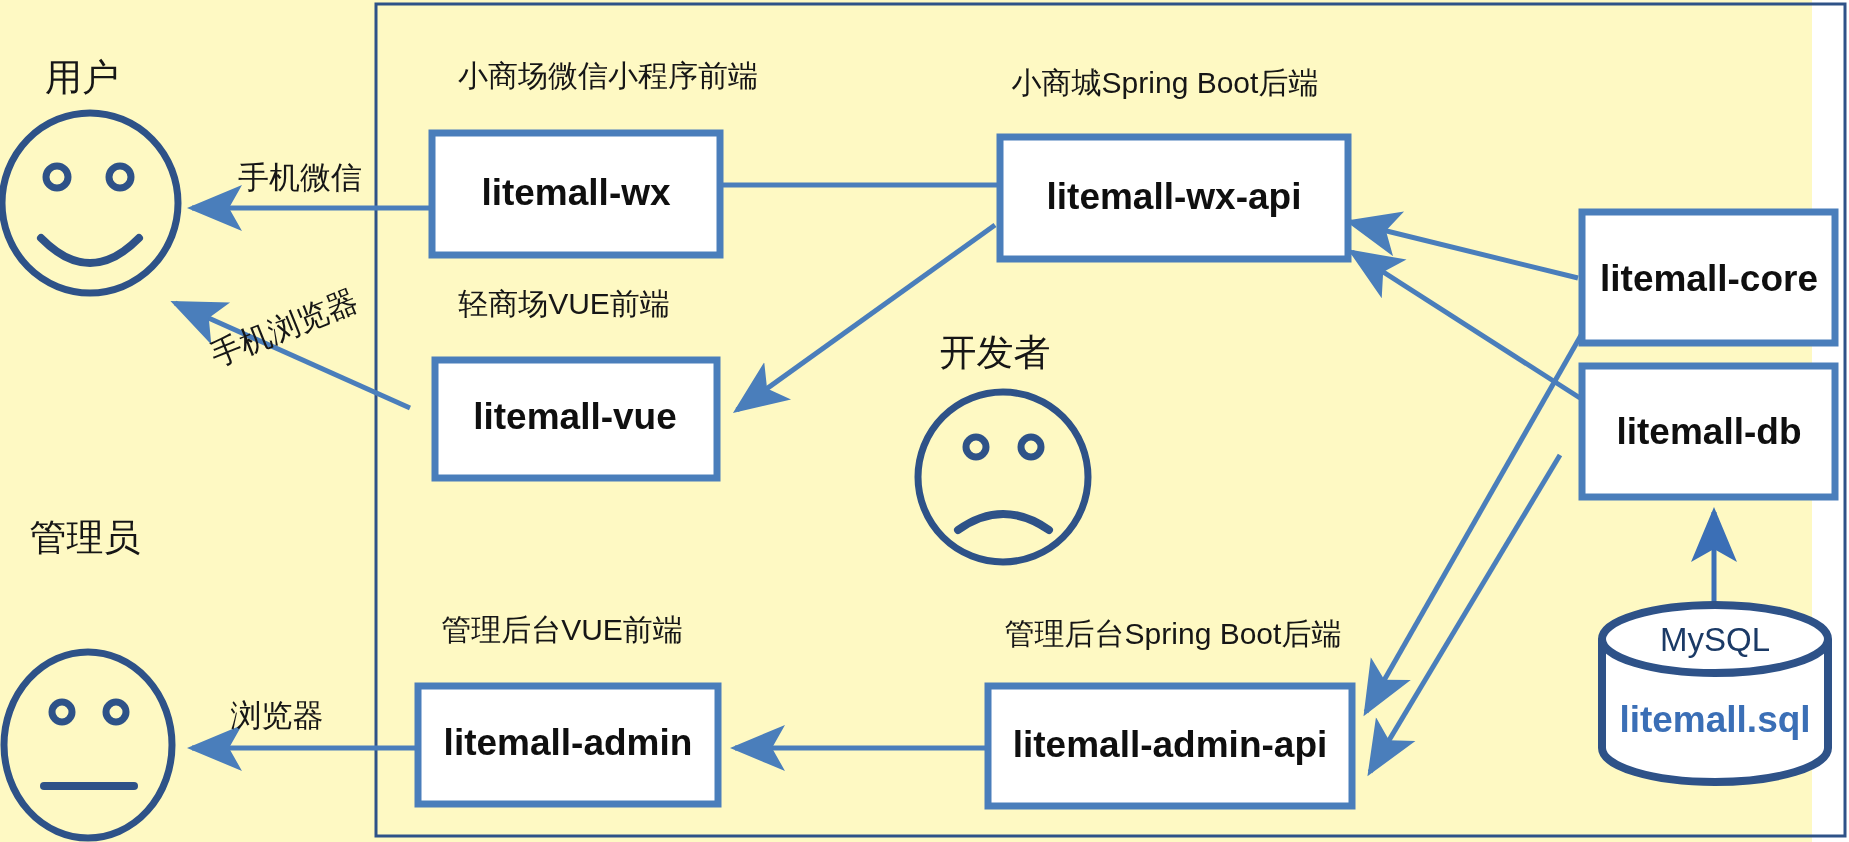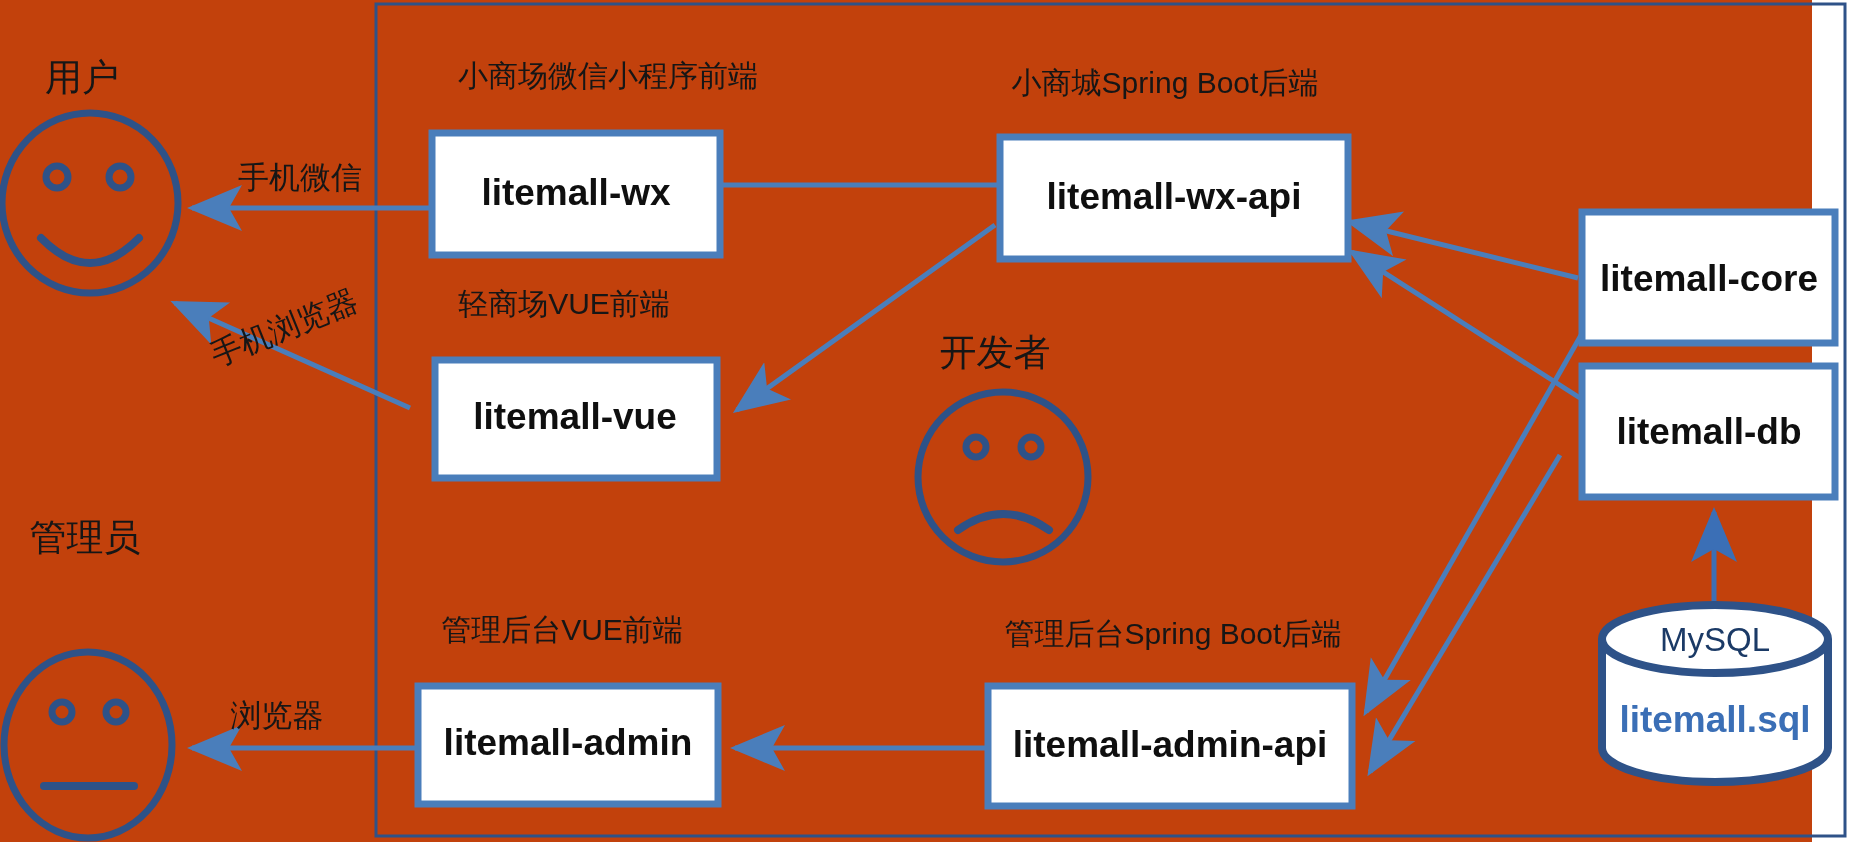--- a/index.html
+++ b/index.html
@@ -10,21 +10,21 @@
   body {
     width: 1849px;
     height: 842px;
     overflow: hidden;
     font-family: "Liberation Sans", "DejaVu Sans", sans-serif;
   }
   #stage {
     position: relative;
     width: 1812px;
     height: 842px;
-    background: #c2410c;
+    background: #fef9c3;
   }
   svg.layer {
     position: absolute;
     left: 0;
     top: 0;
     width: 1849px;
     height: 842px;
   }
   .node-text {
     font-family: "Liberation Sans", "DejaVu Sans", sans-serif;

